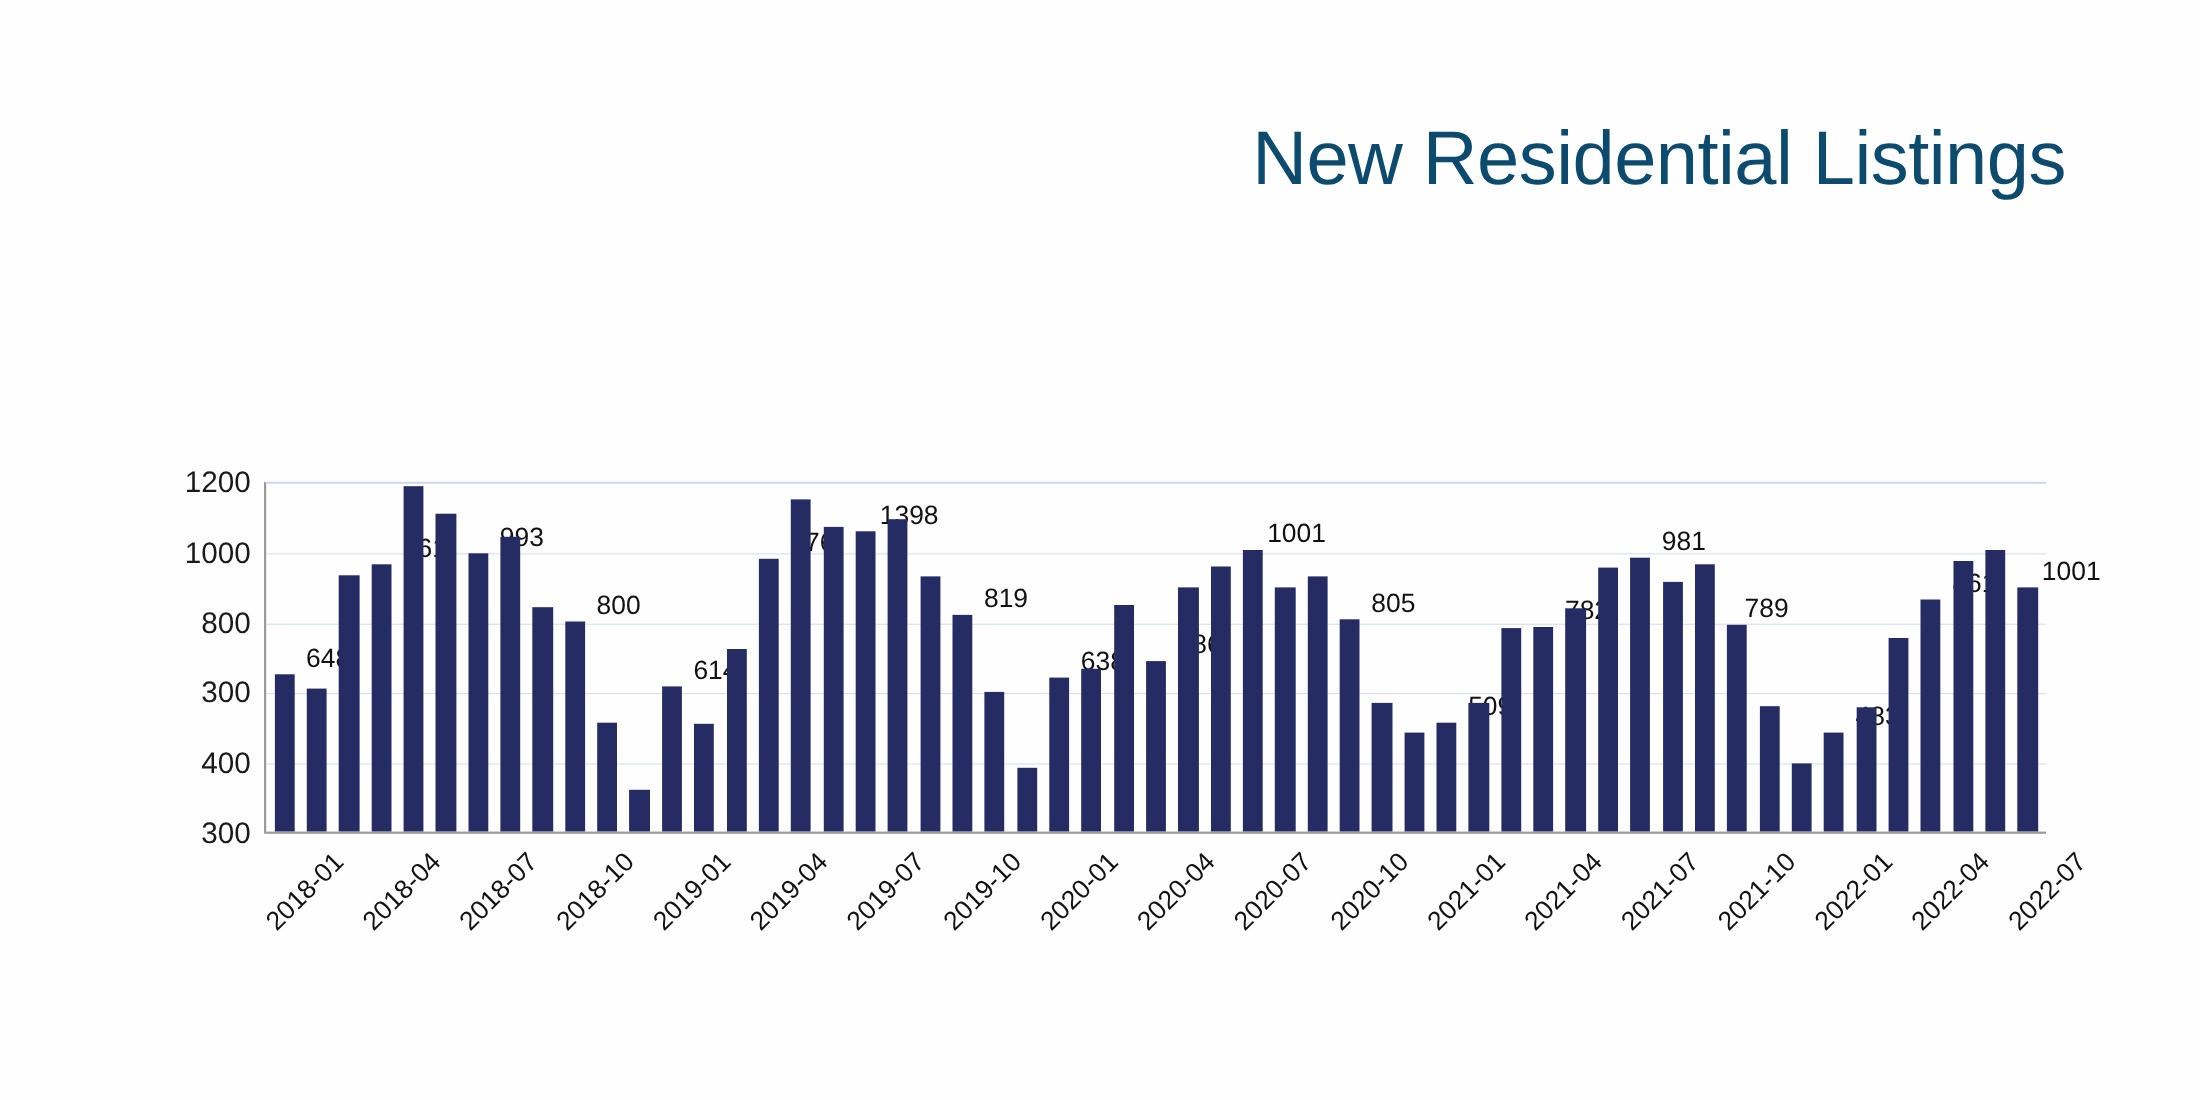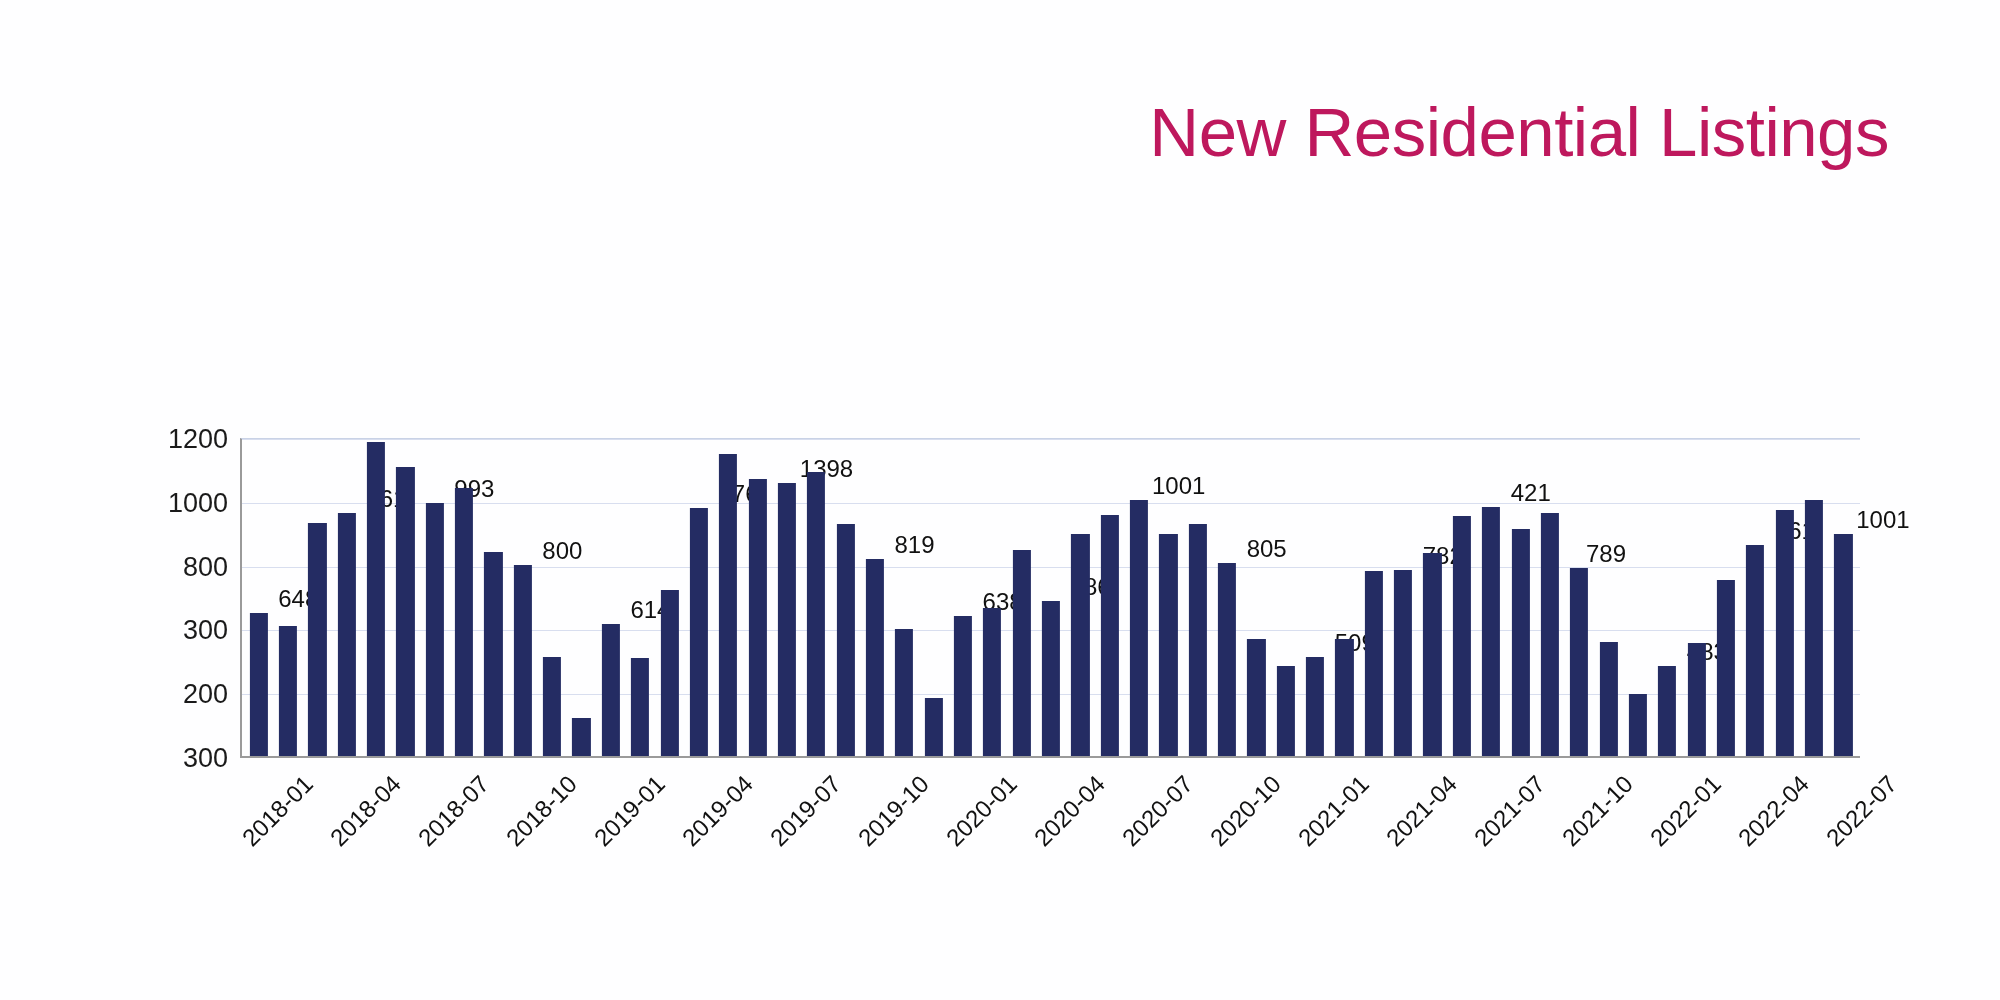--- a/index.html
+++ b/index.html
@@ -24,24 +24,24 @@
     position: absolute;
     left: 0;
     top: 96px;
     width: 1890px;
     text-align: right;
   }
   .chart-title {
     font-family: "Liberation Sans", sans-serif;
     font-size: 69px;
     font-weight: 400;
-    color: #be185d;
+    color: #0c4a6e;
     letter-spacing: -0.5px;
     line-height: 1.05;
-    margin: 1px;
+    margin: 12px;
     white-space: nowrap;
   }
   .chart-subtitle {
     font-family: "Liberation Sans", sans-serif;
     font-size: 25px;
     font-weight: 400;
     color: #3b4580;
     margin: 14px 0 0 0;
     white-space: nowrap;
   }
@@ -135,21 +135,21 @@
   <div id="plot-area">
     <div id="gridlines">
         <div class="gridline" style="top: 255.2px;"></div>
         <div class="gridline" style="top: 191.4px;"></div>
         <div class="gridline" style="top: 127.6px;"></div>
         <div class="gridline" style="top: 63.8px;"></div>
         <div class="gridline" style="top: 0px;"></div>
       </div>
     <div id="yticks">
         <div class="ytick" style="top: 319px;">300</div>
-        <div class="ytick" style="top: 255.2px;">200</div>
+        <div class="ytick" style="top: 255.2px;">400</div>
         <div class="ytick" style="top: 191.4px;">300</div>
         <div class="ytick" style="top: 127.6px;">800</div>
         <div class="ytick" style="top: 63.8px;">1000</div>
         <div class="ytick" style="top: 0px;">1200</div>
       </div>
     <div class="bars" id="bars">
         <div class="bar-slot" style="left: 0px; width: 29.3455px;">
           <div class="bar" title="2018-01: 648" style="width: 18.1942px; height: 142.912px;"></div>
         </div>
         <div class="bar-label" style="left: 54.2891px; top: 146.088px;">648</div>
@@ -285,21 +285,21 @@
         <div class="bar-label" style="left: 1198.76px; top: 103.342px;">782</div>
         <div class="bar-slot" style="left: 1173.82px; width: 29.3455px;">
           <div class="bar" title="2021-05: 836" style="width: 18.1942px; height: 202.884px;"></div>
         </div>
         <div class="bar-slot" style="left: 1203.16px; width: 29.3455px;">
           <div class="bar" title="2021-06: 953" style="width: 18.1942px; height: 240.207px;"></div>
         </div>
         <div class="bar-slot" style="left: 1232.51px; width: 29.3455px;">
           <div class="bar" title="2021-07: 981" style="width: 18.1942px; height: 249.139px;"></div>
         </div>
-        <div class="bar-label" style="left: 1286.8px; top: 39.861px;">421</div>
+        <div class="bar-label" style="left: 1286.8px; top: 39.861px;">981</div>
         <div class="bar-slot" style="left: 1261.85px; width: 29.3455px;">
           <div class="bar" title="2021-08: 912" style="width: 18.1942px; height: 227.128px;"></div>
         </div>
         <div class="bar-slot" style="left: 1291.2px; width: 29.3455px;">
           <div class="bar" title="2021-09: 963" style="width: 18.1942px; height: 243.397px;"></div>
         </div>
         <div class="bar-slot" style="left: 1320.55px; width: 29.3455px;">
           <div class="bar" title="2021-10: 789" style="width: 18.1942px; height: 187.891px;"></div>
         </div>
         <div class="bar-label" style="left: 1362px; top: 101.109px;">789</div>

